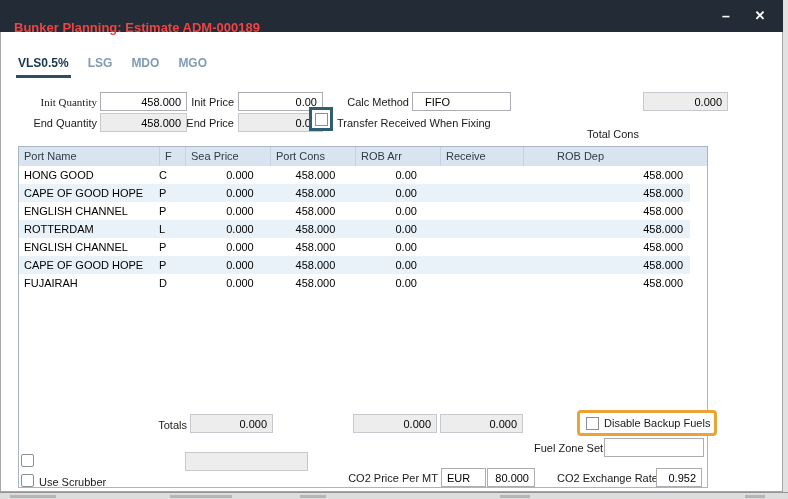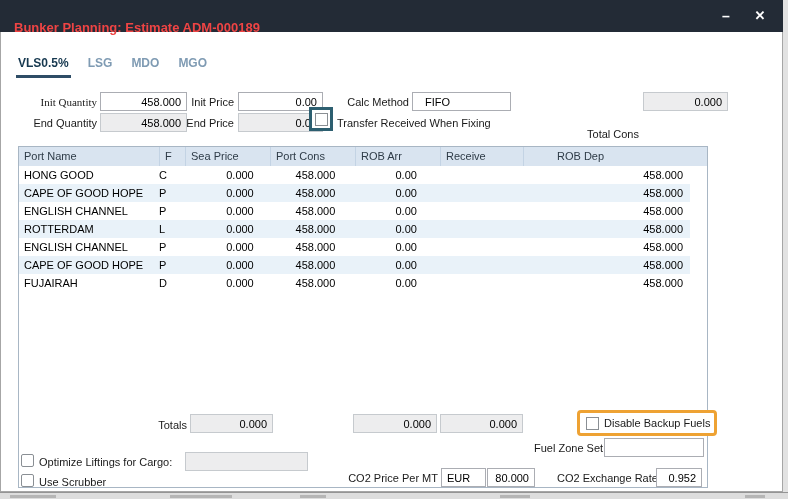--- a/index.html
+++ b/index.html
@@ -187,21 +187,20 @@
 
     <div class="hl-orange">
       <span class="cbi"></span>
       <span class="txt">Disable Backup Fuels</span>
     </div>
 
     <span class="lbl" style="left:533px; top:442px;">Fuel Zone Set</span>
     <input class="fld" style="left: 603px; top: 438px; width: 100px;" value="">
 
     <span class="cb" style="left:20px; top:454px;"></span>
-    <span class="lbl" style="left:38px; top:456px;">Optimize Liftings for Cargo:</span>
     <input class="fld ro" readonly="" style="left: 184px; top: 452px; width: 123px;" value="">
 
     <span class="cb" style="left:20px; top:474px;"></span>
     <span class="lbl" style="left:38px; top:476px;">Use Scrubber</span>
 
     <span class="lbl r" style="left:340px; top:472px; width:97px;">CO2 Price Per MT</span>
     <input class="fld" style="left: 440px; top: 468px; width: 45px;" value="EUR">
     <input class="fld num" style="left: 486px; top: 468px; width: 48px;" value="80.000">
     <span class="lbl r" style="left:556px; top:472px; width:94px;">CO2 Exchange Rate</span>
     <input class="fld num" style="left: 655px; top: 468px; width: 46px;" value="0.952">

